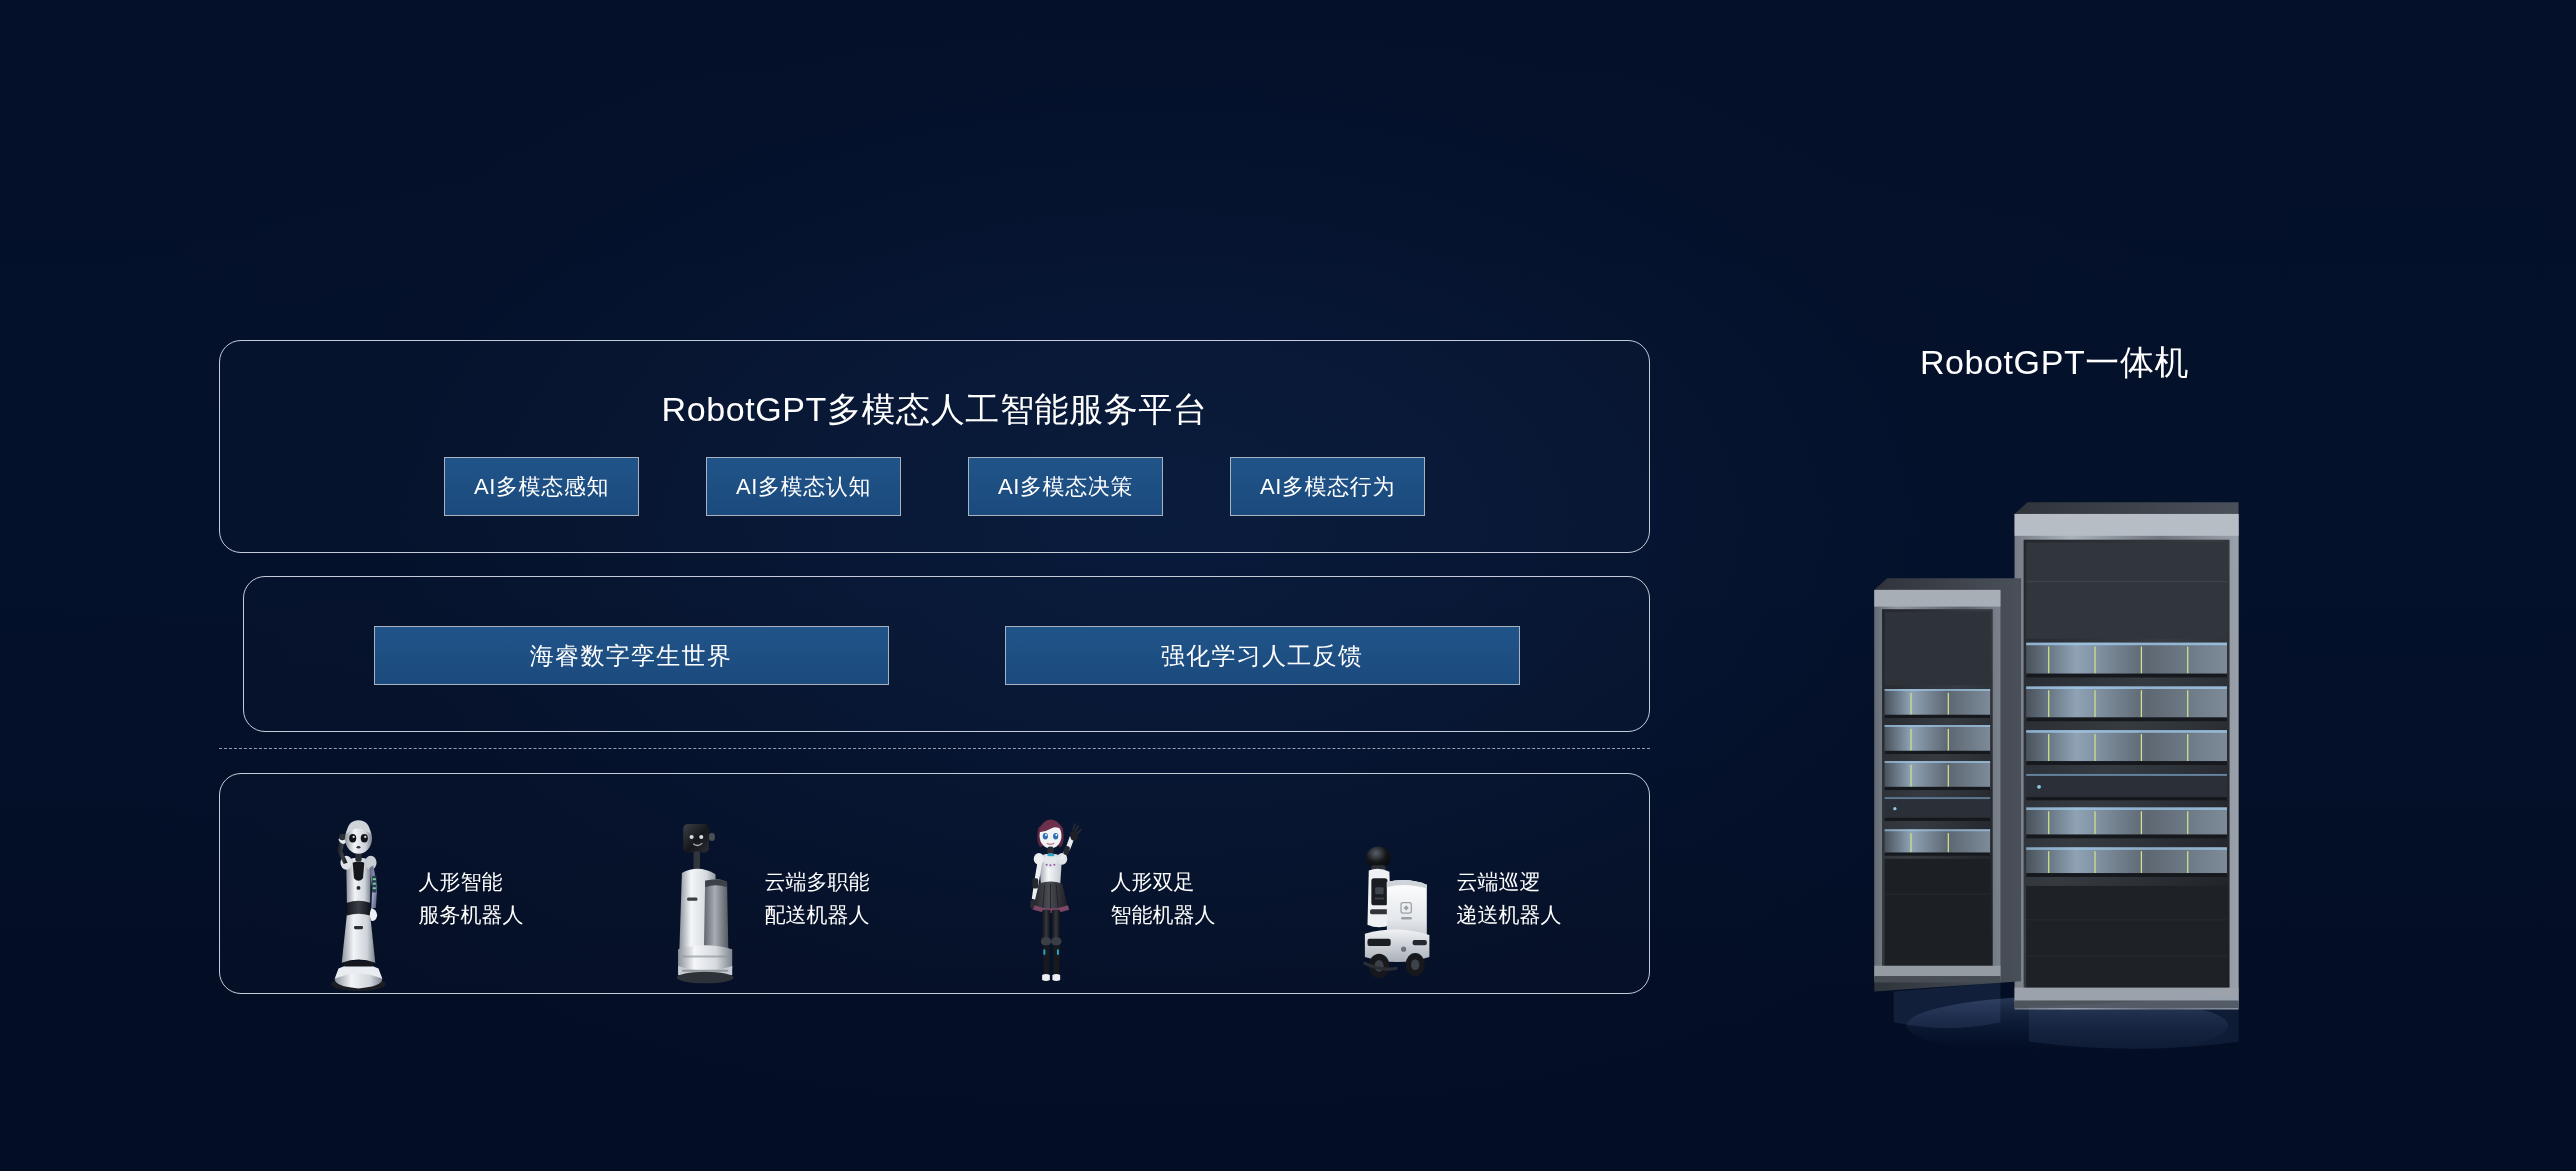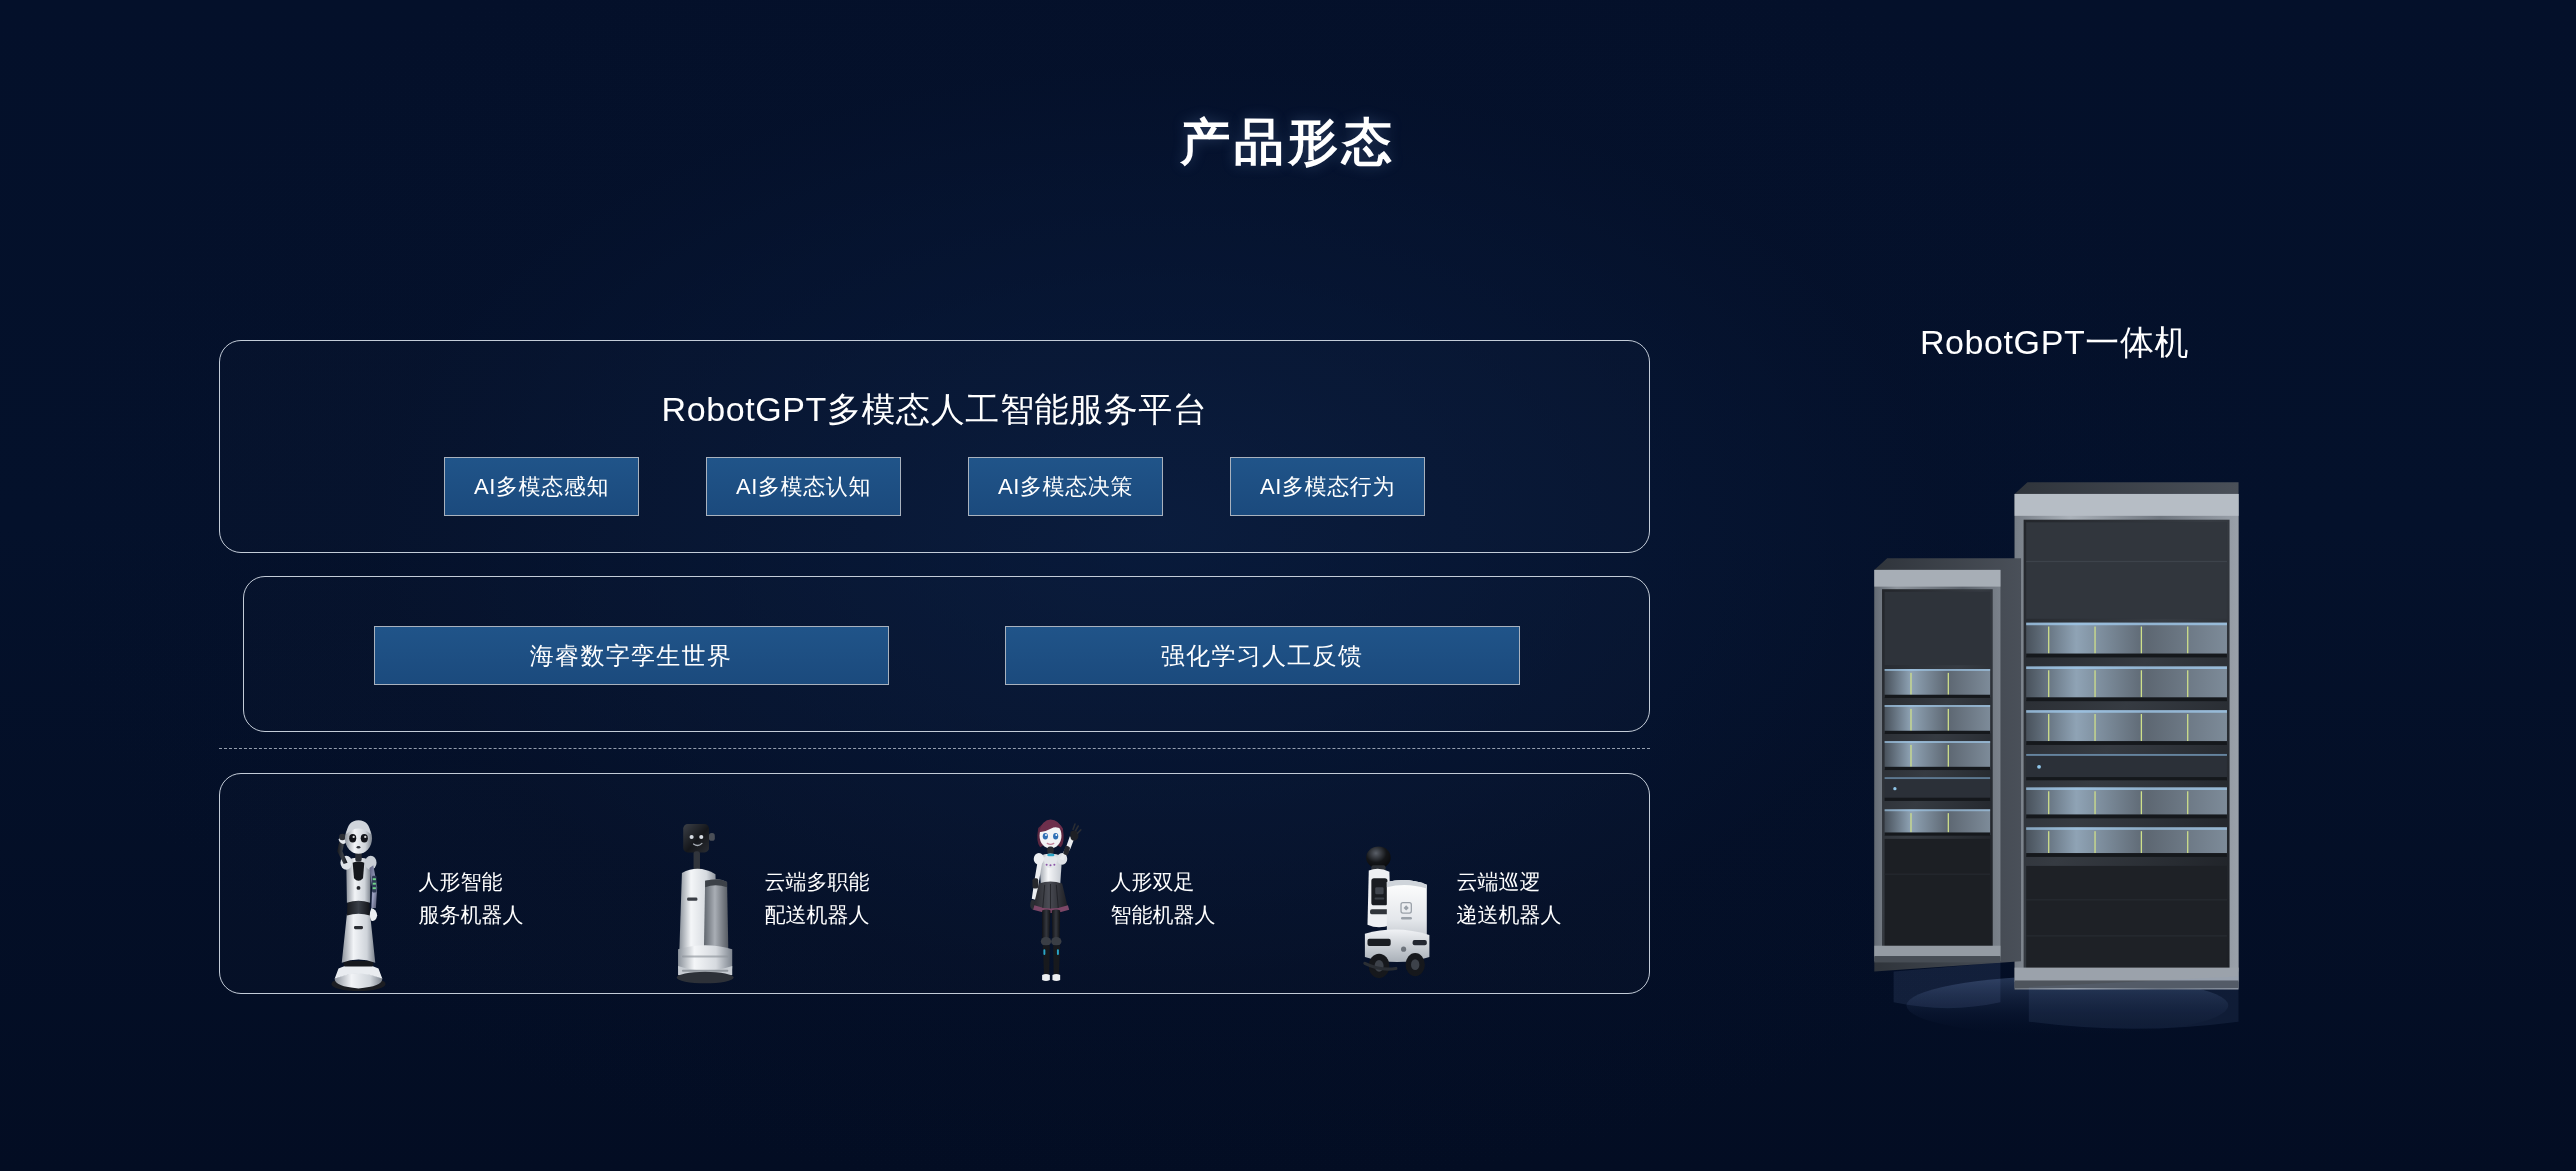--- a/index.html
+++ b/index.html
@@ -157,21 +157,21 @@
     color: #ffffff;
     font-size: 21px;
     line-height: 1.55;
     white-space: nowrap;
   }
 
   
   .right-col {
     position: absolute;
     left: 1855px;
-    top: 320px;
+    top: 340px;
     width: 515px;
   }
   .appliance-title {
     color: #ffffff;
     font-size: 34px;
     text-align: center;
     width: 399px;
     white-space: nowrap;
     letter-spacing: 0.6px;
   }
@@ -180,21 +180,20 @@
     margin-top: 57px;
     width: 399px;
     height: 631px;
   }
 </style>
 </head>
 <body>
 
 <div id="slide">
 
-  <div class="slide-title">产品形态</div>
 
   <div class="left-col">
 
     <div class="panel panel-1">
       <div class="platform-title">RobotGPT多模态人工智能服务平台</div>
       <div class="chip-row">
         <div class="chip">AI多模态感知</div>
         <div class="chip">AI多模态认知</div>
         <div class="chip">AI多模态决策</div>
         <div class="chip">AI多模态行为</div>

